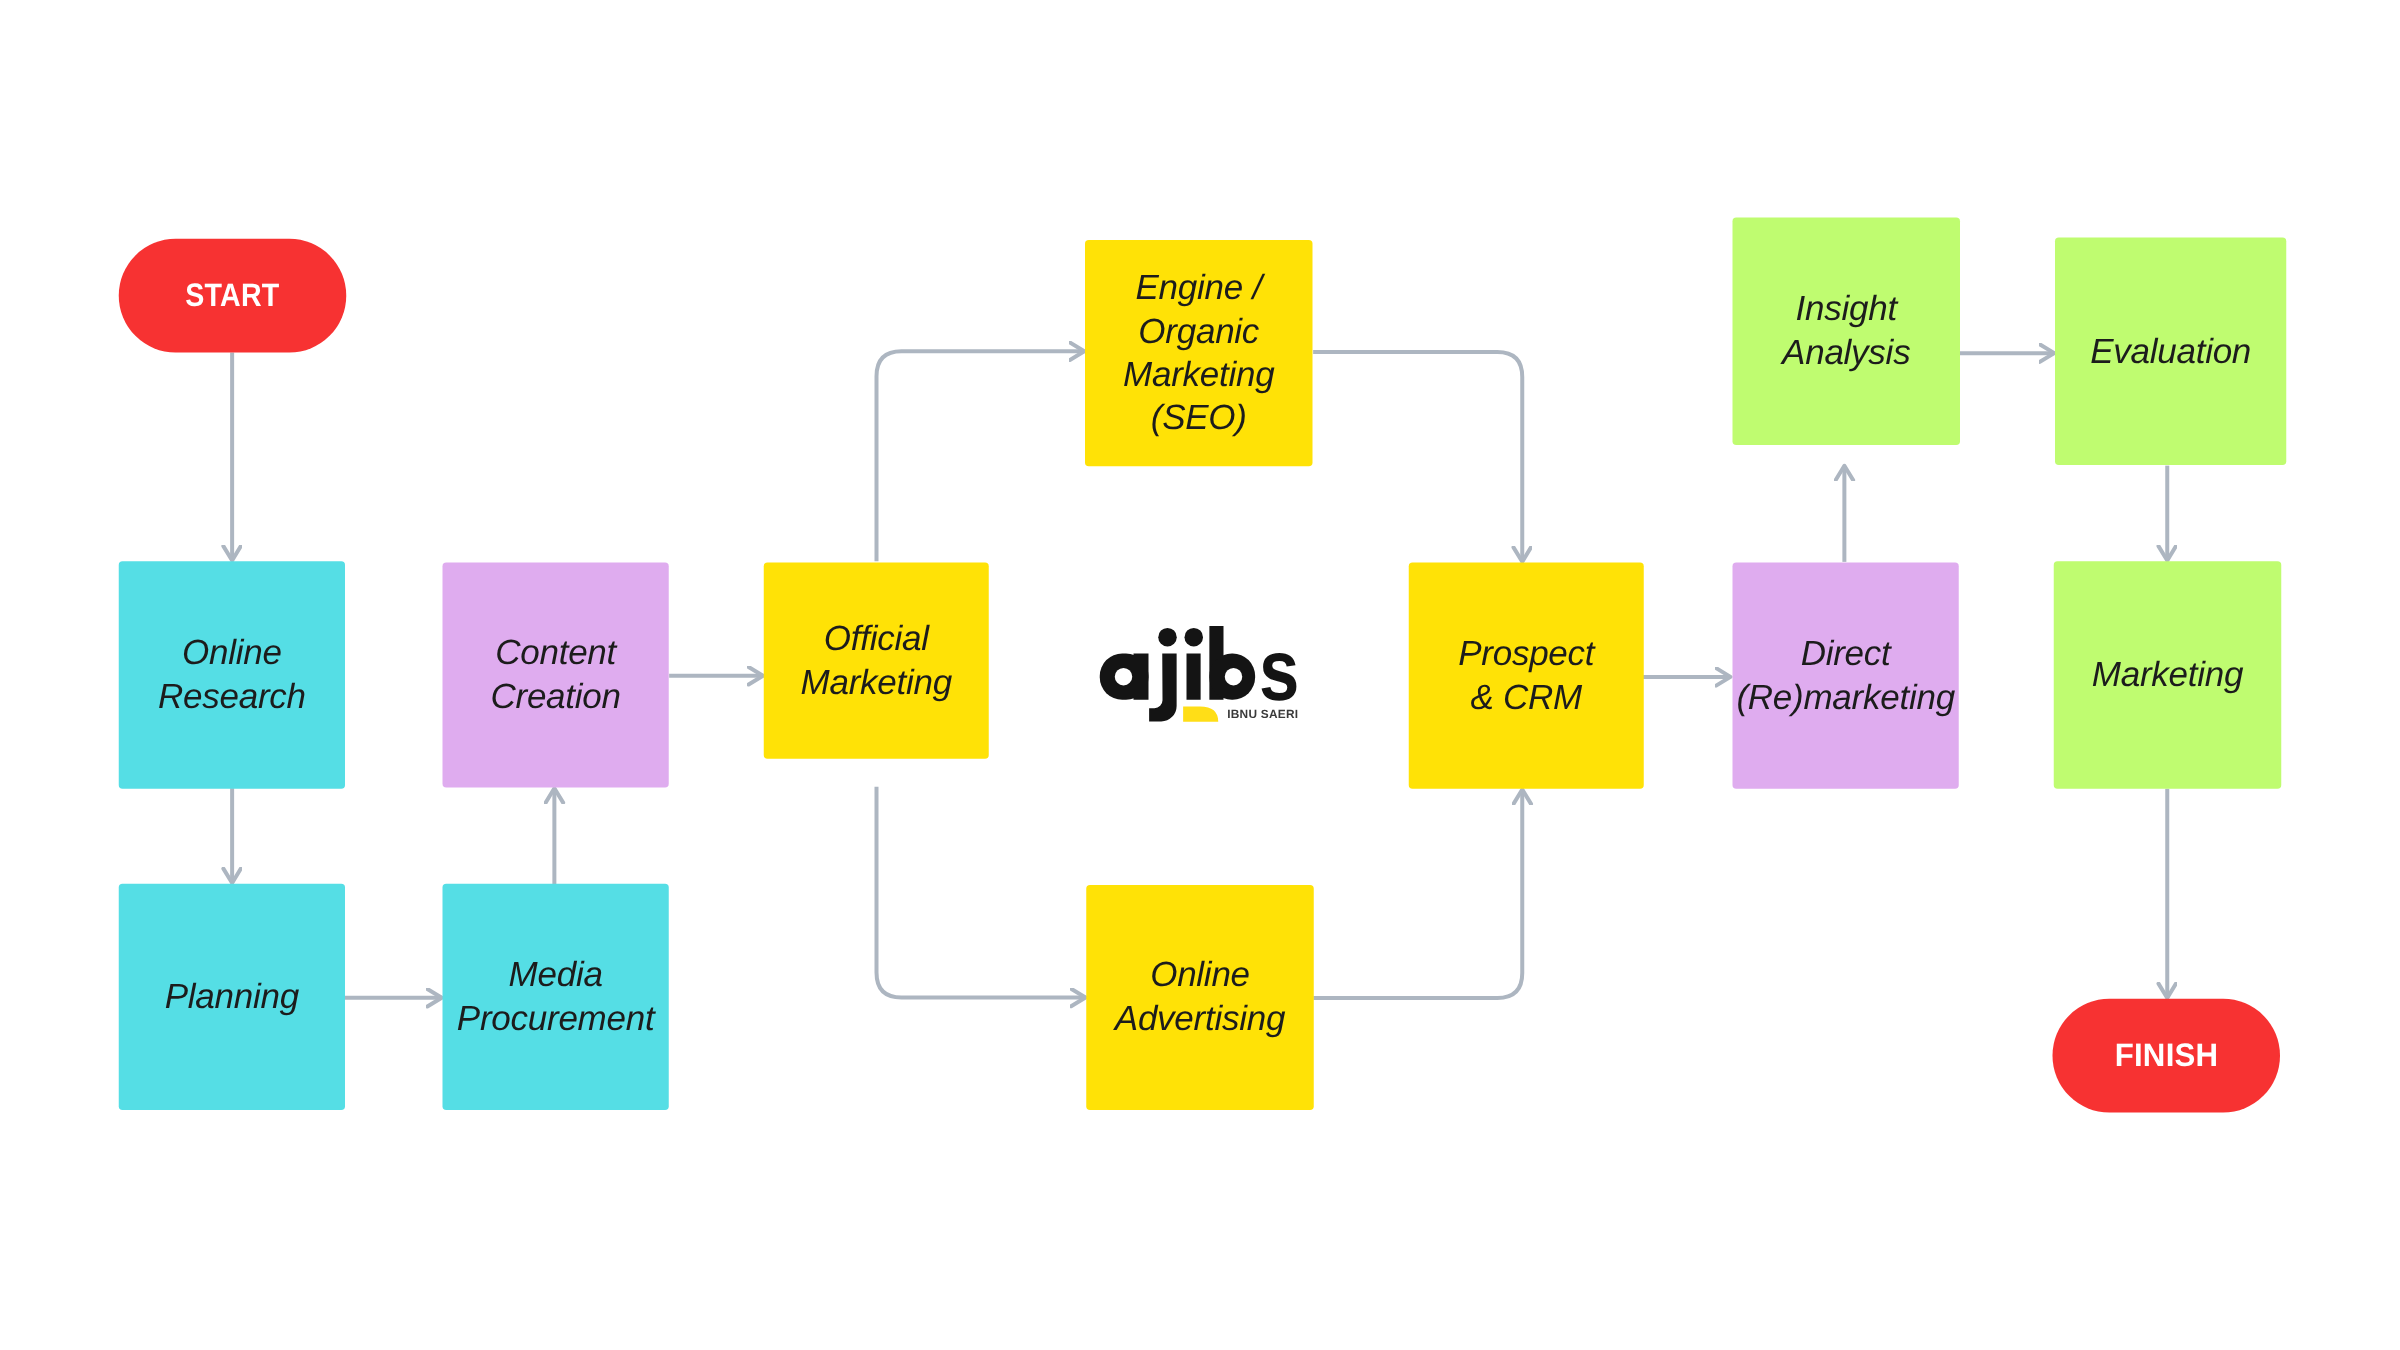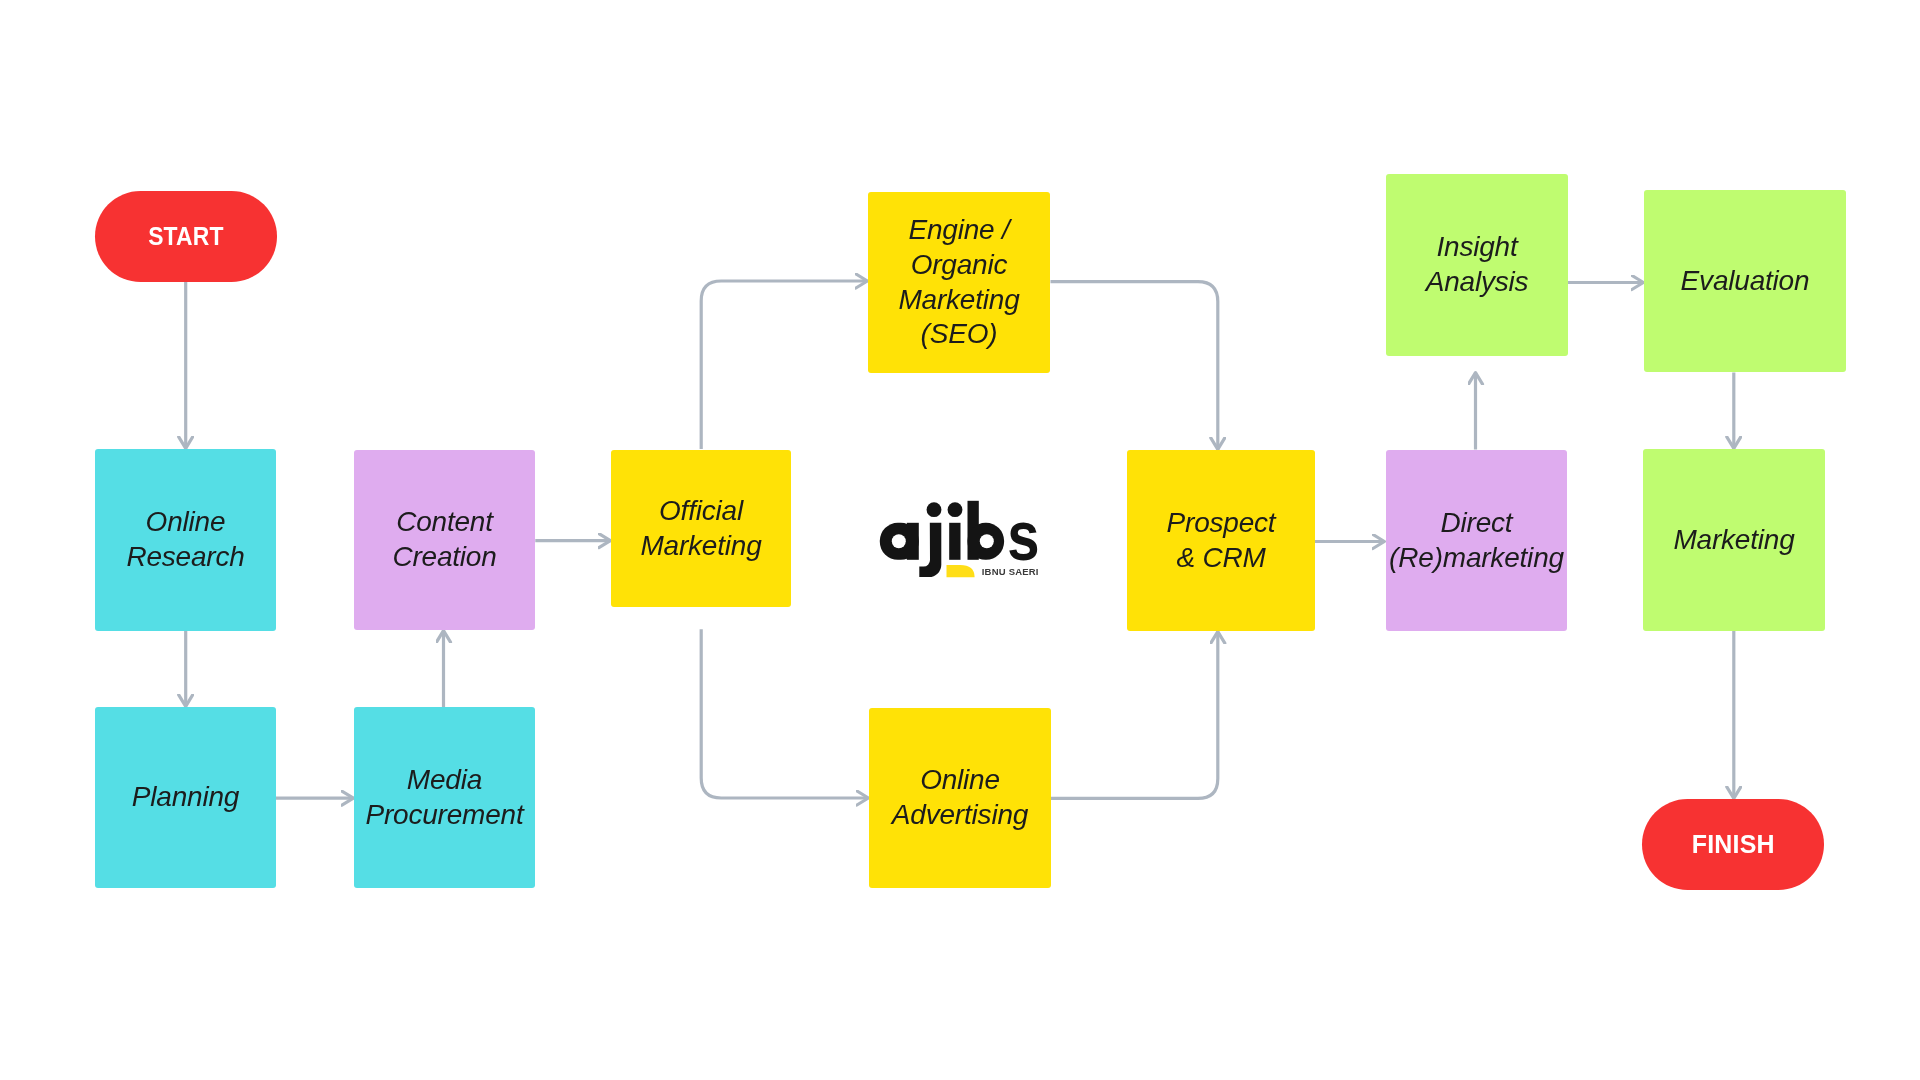--- a/index.html
+++ b/index.html
@@ -53,21 +53,21 @@
   <div class="box cyan" style="left:95px;top:449px;width:181px;height:182px;">Online<br>Research</div>
   <div class="box cyan" style="left:95px;top:707px;width:181px;height:181px;">Planning</div>
   <div class="box cyan" style="left:354px;top:707px;width:181px;height:181px;">Media<br>Procurement</div>
   <div class="box purple" style="left:354px;top:450px;width:181px;height:180px;">Content<br>Creation</div>
   <div class="box yellow" style="left:611px;top:450px;width:180px;height:157px;">Official<br>Marketing</div>
   <div class="box yellow" style="left:868px;top:192px;width:182px;height:181px;">Engine /<br>Organic<br>Marketing<br>(SEO)</div>
   <div class="box yellow" style="left:869px;top:708px;width:182px;height:180px;">Online<br>Advertising</div>
   <div class="box yellow" style="left:1127px;top:450px;width:188px;height:181px;">Prospect<br>&amp; CRM</div>
   <div class="box purple" style="left:1386px;top:450px;width:181px;height:181px;">Direct<br>(Re)marketing</div>
   <div class="box green" style="left:1386px;top:174px;width:182px;height:182px;">Insight<br>Analysis</div>
-  <div class="box green" style="left:1644px;top:190px;width:202px;height:182px;">Evaluation</div>
+  <div class="box green" style="left:1644px;top:190px;width:185px;height:182px;">Evaluation</div>
   <div class="box green" style="left:1643px;top:449px;width:182px;height:182px;">Marketing</div>
   <div class="pill" style="left:1642px;top:799px;width:182px;height:91px;align-items:center;">
       <span style="transform:scaleX(0.96);">FINISH</span>
     </div>
 
   <svg width="1920" height="1080" viewBox="0 0 1920 1080">
     <g fill="#141414">
 
       <rect x="879.8" y="522.8" width="39" height="37" rx="18"></rect>
       <rect x="906.8" y="522.8" width="12" height="37"></rect>

